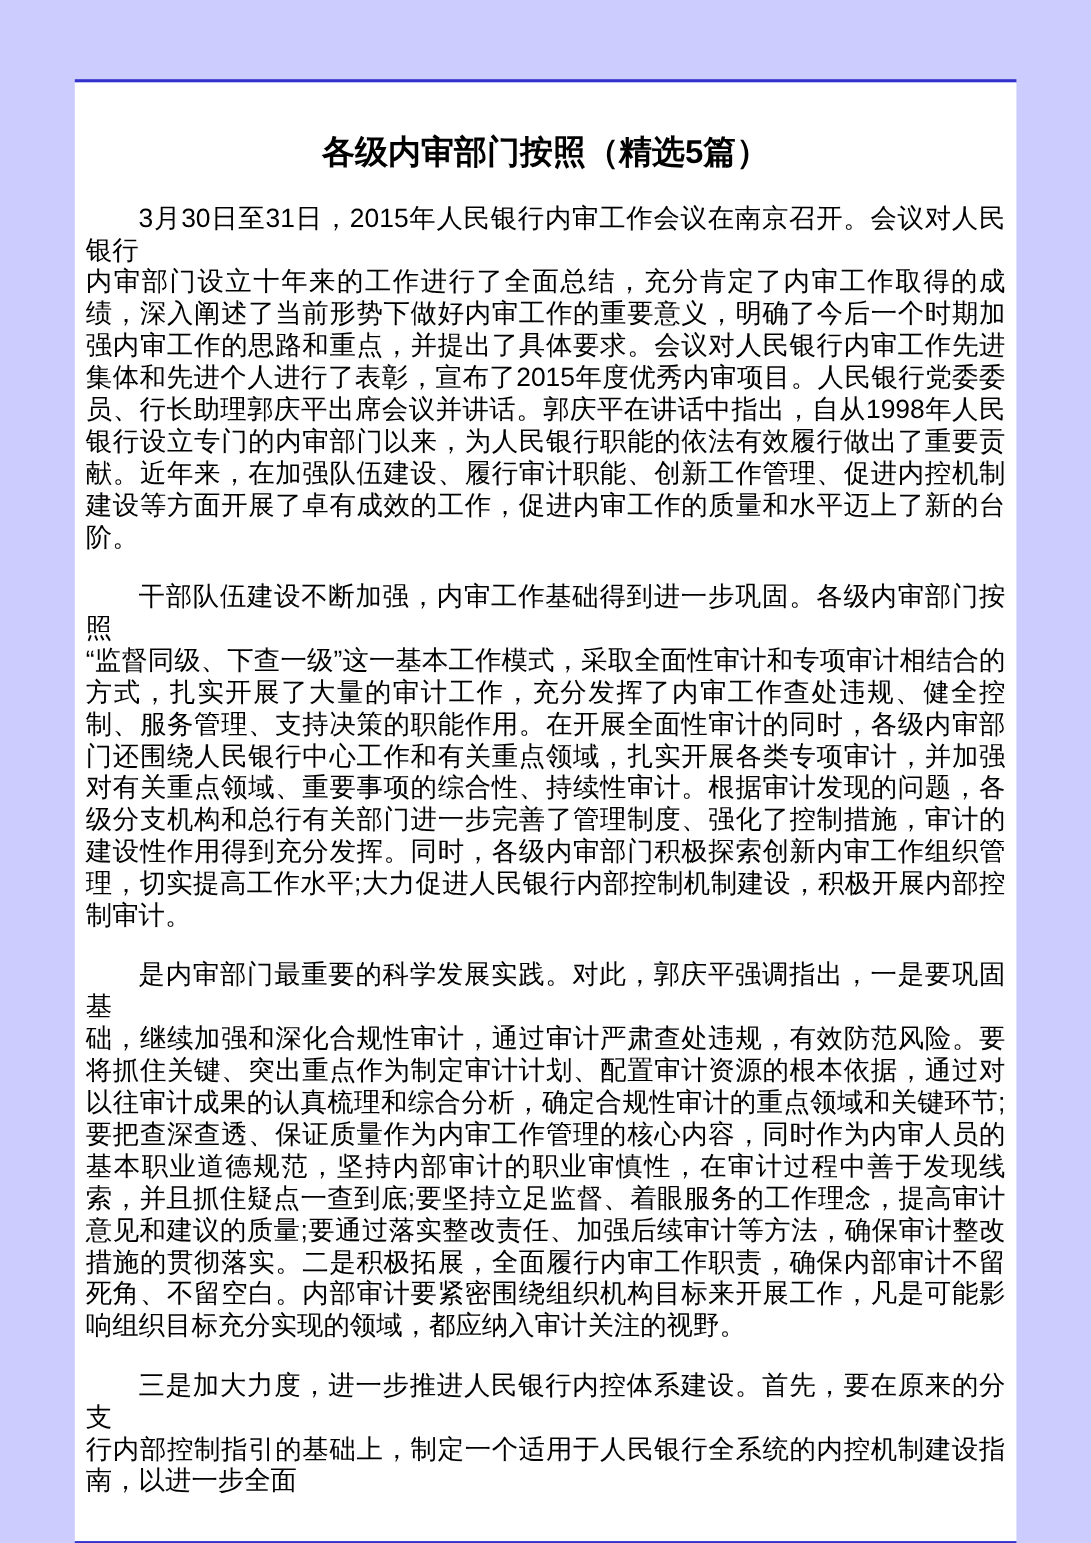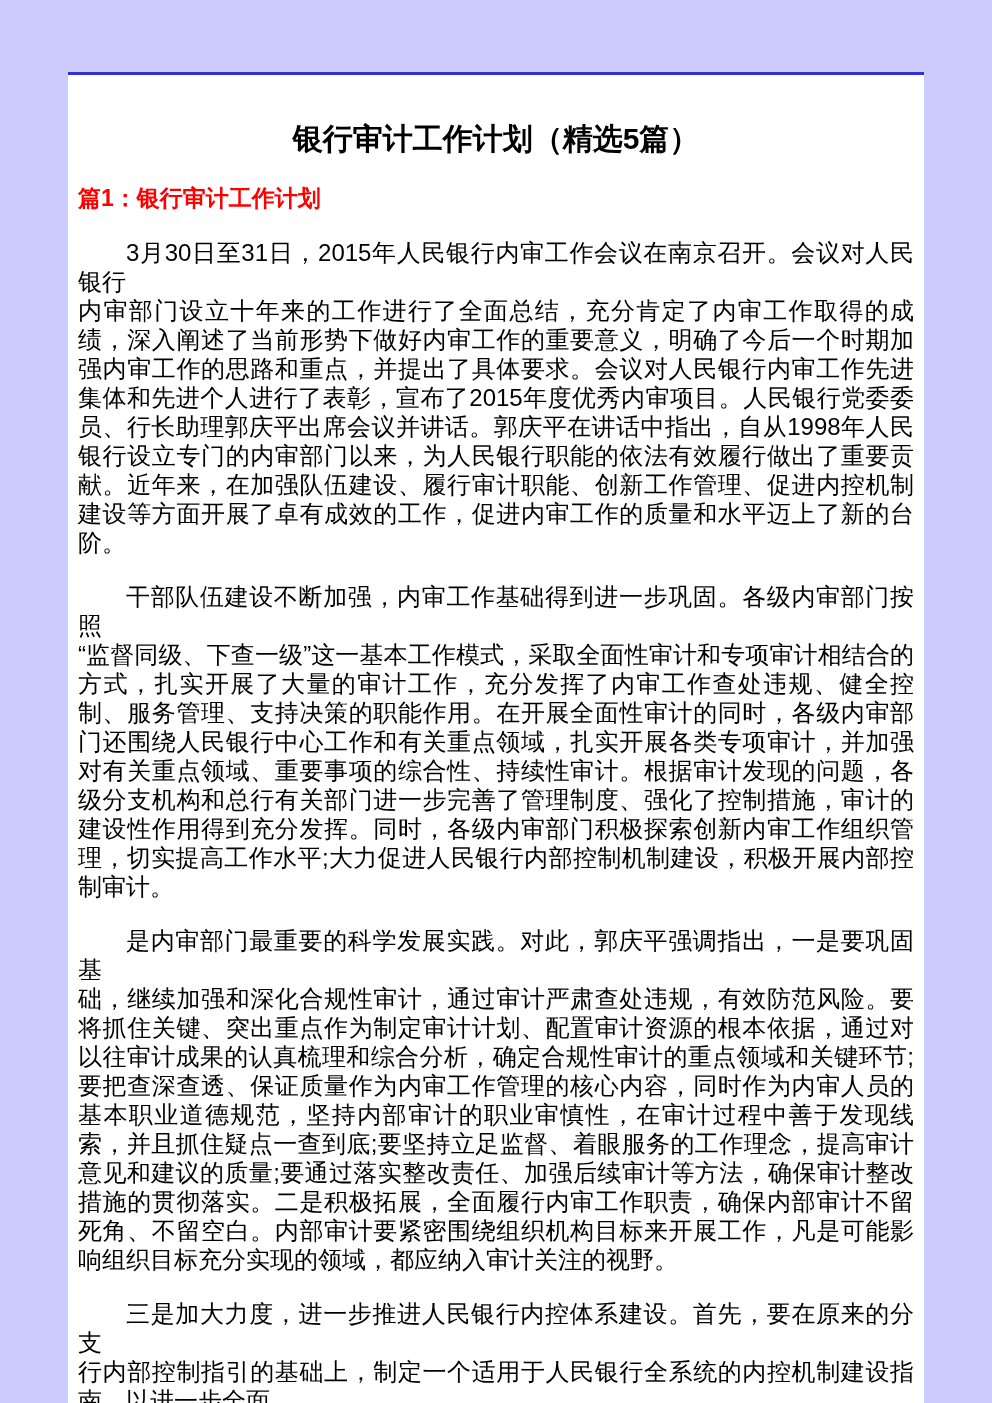--- a/index.html
+++ b/index.html
@@ -71,23 +71,22 @@
   }
 </style>
 </head>
 <body>
 
 <div class="page">
 
   <hr class="rule">
 
   <div class="content">
-    <h1 class="title">银行审计工作计划（精选5篇）</h1>
+    <h1 class="title">各级内审部门按照（精选5篇）</h1>
 
-    <h2 class="section-heading">篇1：银行审计工作计划</h2>
 
     <div id="paragraphs">
         <p class="para">3月30日至31日，2015年人民银行内审工作会议在南京召开。会议对人民银行
 内审部门设立十年来的工作进行了全面总结，充分肯定了内审工作取得的成绩，深入阐述了当前形势下做好内审工作的重要意义，明确了今后一个时期加强内审工作的思路和重点，并提出了具体要求。会议对人民银行内审工作先进集体和先进个人进行了表彰，宣布了2015年度优秀内审项目。人民银行党委委员、行长助理郭庆平出席会议并讲话。郭庆平在讲话中指出，自从1998年人民银行设立专门的内审部门以来，为人民银行职能的依法有效履行做出了重要贡献。近年来，在加强队伍建设、履行审计职能、创新工作管理、促进内控机制建设等方面开展了卓有成效的工作，促进内审工作的质量和水平迈上了新的台阶。</p>
         <p class="para">干部队伍建设不断加强，内审工作基础得到进一步巩固。各级内审部门按照
 “监督同级、下查一级”这一基本工作模式，采取全面性审计和专项审计相结合的方式，扎实开展了大量的审计工作，充分发挥了内审工作查处违规、健全控制、服务管理、支持决策的职能作用。在开展全面性审计的同时，各级内审部门还围绕人民银行中心工作和有关重点领域，扎实开展各类专项审计，并加强对有关重点领域、重要事项的综合性、持续性审计。根据审计发现的问题，各级分支机构和总行有关部门进一步完善了管理制度、强化了控制措施，审计的建设性作用得到充分发挥。同时，各级内审部门积极探索创新内审工作组织管理，切实提高工作水平;大力促进人民银行内部控制机制建设，积极开展内部控制审计。</p>
         <p class="para">是内审部门最重要的科学发展实践。对此，郭庆平强调指出，一是要巩固基
 础，继续加强和深化合规性审计，通过审计严肃查处违规，有效防范风险。要将抓住关键、突出重点作为制定审计计划、配置审计资源的根本依据，通过对以往审计成果的认真梳理和综合分析，确定合规性审计的重点领域和关键环节;要把查深查透、保证质量作为内审工作管理的核心内容，同时作为内审人员的基本职业道德规范，坚持内部审计的职业审慎性，在审计过程中善于发现线索，并且抓住疑点一查到底;要坚持立足监督、着眼服务的工作理念，提高审计意见和建议的质量;要通过落实整改责任、加强后续审计等方法，确保审计整改措施的贯彻落实。二是积极拓展，全面履行内审工作职责，确保内部审计不留死角、不留空白。内部审计要紧密围绕组织机构目标来开展工作，凡是可能影响组织目标充分实现的领域，都应纳入审计关注的视野。</p>
         <p class="para">三是加大力度，进一步推进人民银行内控体系建设。首先，要在原来的分支
 行内部控制指引的基础上，制定一个适用于人民银行全系统的内控机制建设指南，以进一步全面</p>

